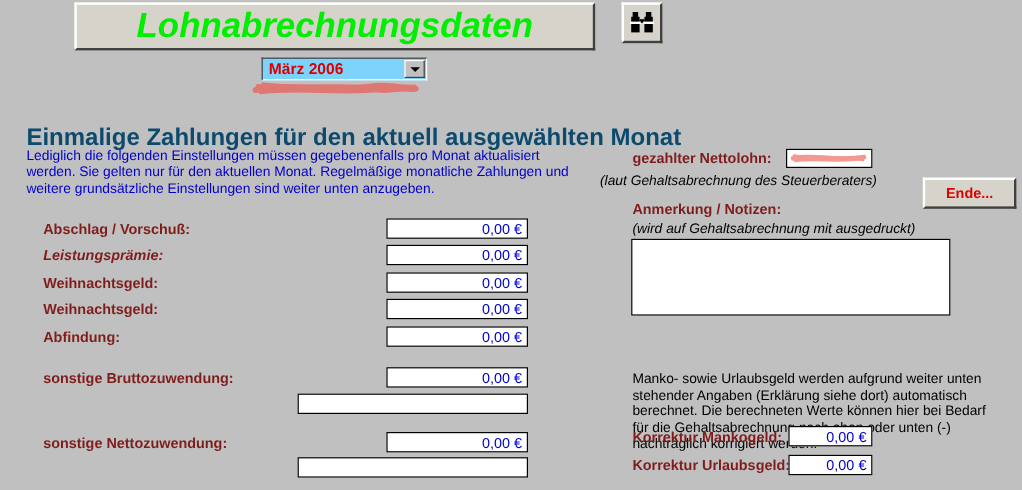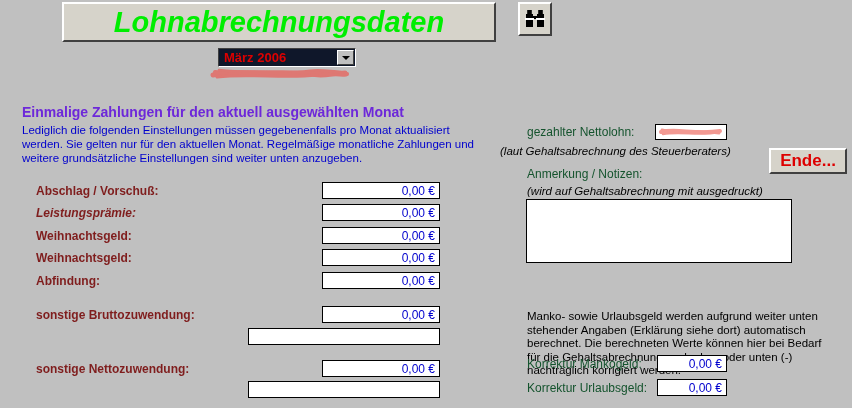--- a/index.html
+++ b/index.html
@@ -50,21 +50,21 @@
     border-right: 2px solid #404040;
     border-bottom: 2px solid #404040;
     box-sizing: border-box;
     display: flex; align-items: center; justify-content: center;
     cursor: pointer;
   }
 
   
   #month-select {
     left: 218px; top: 48px; width: 138px; height: 19px;
-    background: #0f172a;
+    background: #7dd3fc;
     border-top: 1px solid #404040;
     border-left: 1px solid #404040;
     border-right: 1px solid #ffffff;
     border-bottom: 1px solid #ffffff;
     box-sizing: border-box;
     display: flex; align-items: center;
     cursor: pointer;
   }
   #month-value {
     font-size: 13px; font-weight: bold; color: #dd0000;
@@ -88,21 +88,21 @@
     border-right: 4px solid transparent;
     border-top: 4px solid #000000;
   }
 
   
   .redact { pointer-events: none; }
 
   
   #section-heading {
     left: 22px; top: 104px;
-    font-size: 14px; font-weight: bold; color: #6d28d9;
+    font-size: 20px; font-weight: bold; color: #0c4a6e;
     white-space: nowrap;
   }
   #section-desc {
     left: 22px; top: 123px; width: 470px;
     font-size: 11.5px; color: #0000cd; line-height: 14px;
   }
 
   
   .form-label {
     font-size: 12px; font-weight: bold; color: #7f1d1d;
@@ -124,21 +124,21 @@
   .text-field {
     left: 248px; width: 192px; height: 17px;
     background: #ffffff;
     border: 1px solid #000000;
     box-sizing: border-box;
     cursor: text;
   }
 
   
   .r-label-bold {
-    font-size: 12px; font-weight: normal; color: #14532d; white-space: nowrap;
+    font-size: 12px; font-weight: bold; color: #7f1d1d; white-space: nowrap;
   }
   .r-label-small {
     font-size: 11.5px; color: #000000; white-space: nowrap;
   }
   #netto-field {
     left: 655px; top: 124px; width: 72px; height: 16px;
     background: #ffffff; border: 1px solid #000000; box-sizing: border-box;
     cursor: text; overflow: hidden;
   }
   #end-button {
@@ -146,21 +146,21 @@
     background: #d6d3ca;
     border-top: 2px solid #ffffff;
     border-left: 2px solid #ffffff;
     border-right: 2px solid #404040;
     border-bottom: 2px solid #404040;
     box-sizing: border-box;
     display: flex; align-items: center; justify-content: center;
     cursor: pointer;
   }
   #end-button span {
-    font-size: 17px; font-weight: bold; color: #dd0000;
+    font-size: 12px; font-weight: bold; color: #dd0000;
   }
   #notes-textarea {
     left: 526px; top: 199px; width: 266px; height: 64px;
     background: #ffffff; border: 1px solid #000000; box-sizing: border-box;
     cursor: text;
   }
   #right-info {
     left: 527px; top: 276px; width: 300px;
     font-size: 11.5px; color: #000000; line-height: 13.5px; margin-top: 34px;
   }

